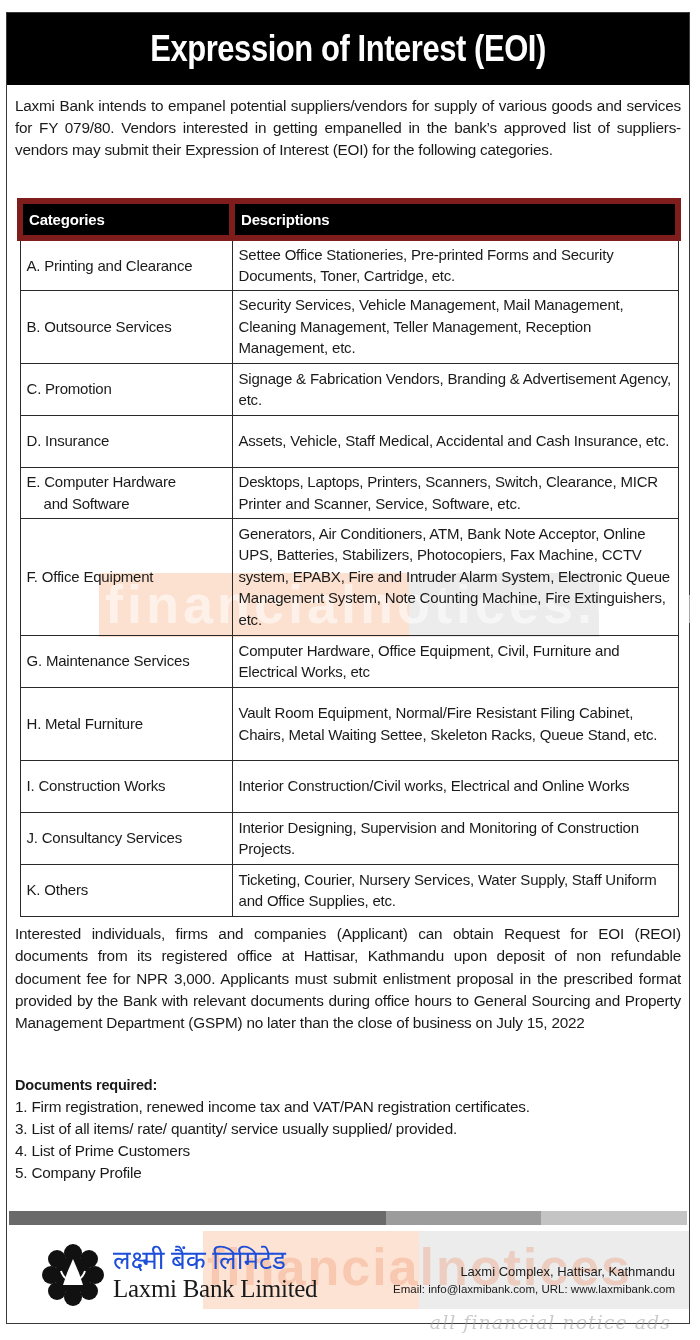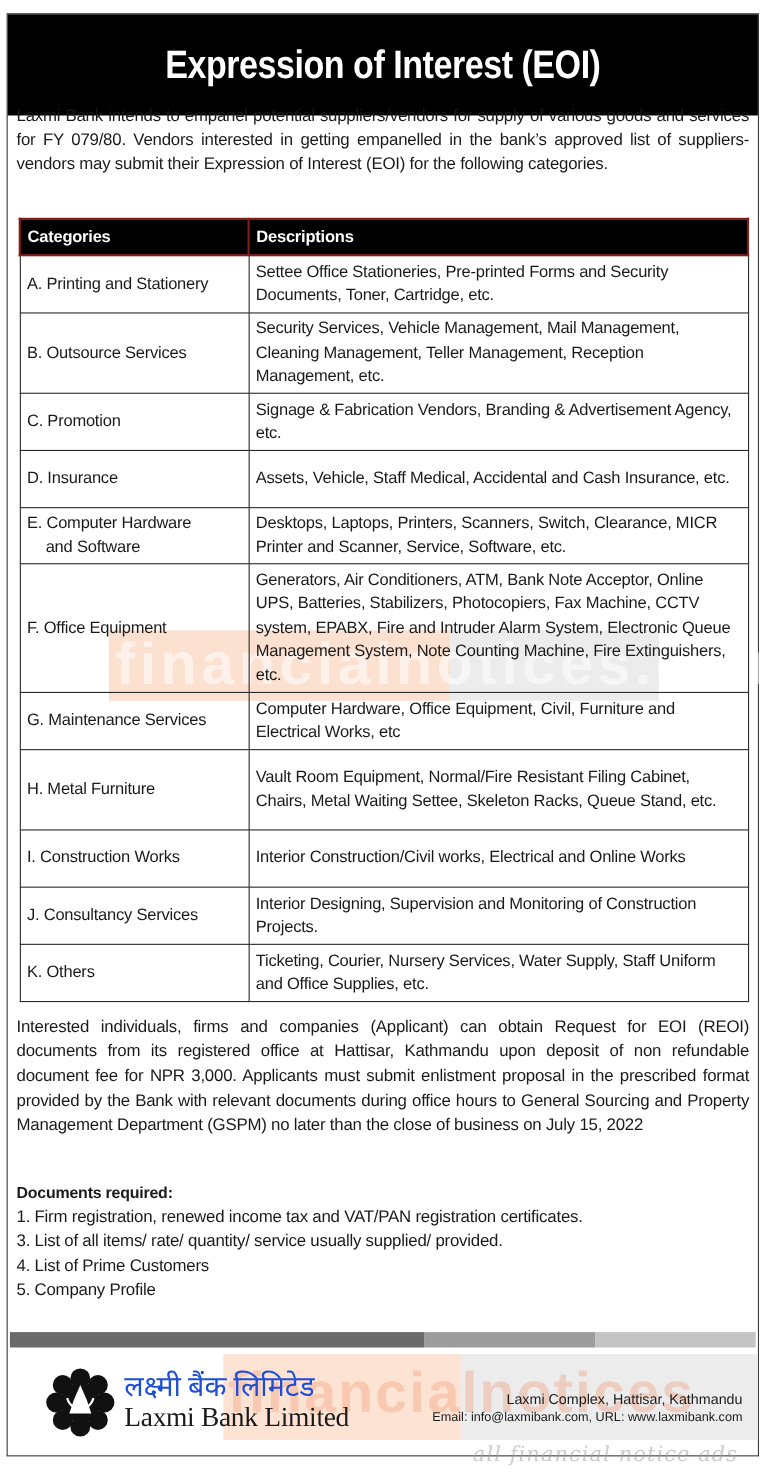--- a/index.html
+++ b/index.html
@@ -2,32 +2,32 @@
 <html><head>
 <meta charset="utf-8">
 <style>
   html, body { margin: 0; padding: 0; background: #ffffff; }
   body { width: 700px; height: 1340px; position: relative; overflow: hidden;
          font-family: "Liberation Sans", "DejaVu Sans", sans-serif; color: #1a1a1a; }
 
   .frame { position: absolute; left: 6px; top: 12px; width: 684px; height: 1312px;
            border: 1.5px solid #3a3a3a; box-sizing: border-box; background: #fff; }
 
-  .title-bar { position: absolute; left: 0; top: 0; width: 100%; height: 92px; background: #000;
+  .title-bar { position: absolute; left: 0; top: 0; width: 100%; height: 72px; background: #000;
                display: flex; align-items: center; justify-content: center; }
   .title { color: #fff; font-family: "Liberation Sans", sans-serif; font-weight: bold;
            font-size: 36px; letter-spacing: -0.5px; transform: scaleX(0.86); white-space: nowrap; }
 
   .intro { position: absolute; left: 8px; top: 82px; width: 666px; font-size: 15.3px; line-height: 22px;
            text-align: justify; letter-spacing: -0.2px; }
 
   table.cat { position: absolute; left: 10px; top: 185px; width: 664px; border-collapse: collapse;
               font-size: 15px; letter-spacing: -0.2px; }
   table.cat th { background: #000; color: #fff; text-align: left; font-weight: bold; font-size: 15px;
-                 padding: 0 6px; height: 31px; border: 2px solid #7f1d1d; }
+                 padding: 0 6px; height: 31px; border: 6px solid #7f1d1d; }
   table.cat th.col1 { width: 194px; }
   table.cat td { border: 1.3px solid #2a2a2a; padding: 2px 6px; vertical-align: middle; line-height: 21.5px; }
   table.cat td.cat-cell { width: 194px; }
   .cat-indent { display: block; padding-left: 17px; }
 
   .body-para { position: absolute; left: 8px; top: 910px; width: 666px; font-size: 15.3px; line-height: 22.3px;
                text-align: justify; letter-spacing: -0.2px; }
 
   .docs { position: absolute; left: 8px; top: 1061px; width: 666px; font-size: 15.3px; line-height: 22px; letter-spacing: -0.2px; }
   .docs-heading { font-weight: bold; font-size: 14.5px; }
@@ -80,21 +80,21 @@
 
   <table class="cat">
     <thead>
       <tr>
         <th class="col1">Categories</th>
         <th>Descriptions</th>
       </tr>
     </thead>
     <tbody>
       <tr style="height:52px;">
-        <td class="cat-cell">A. Printing and Stationery</td>
+        <td class="cat-cell">A. Printing and Clearance</td>
         <td>Settee Office Stationeries, Pre-printed Forms and Security Documents, Toner, Cartridge, etc.</td>
       </tr>
       <tr style="height:73px;">
         <td class="cat-cell">B. Outsource Services</td>
         <td>Security Services, Vehicle Management, Mail Management, Cleaning Management, Teller Management, Reception Management, etc.</td>
       </tr>
       <tr style="height:52px;">
         <td class="cat-cell">C. Promotion</td>
         <td>Signage &amp; Fabrication Vendors, Branding &amp; Advertisement Agency, etc.</td>
       </tr>

